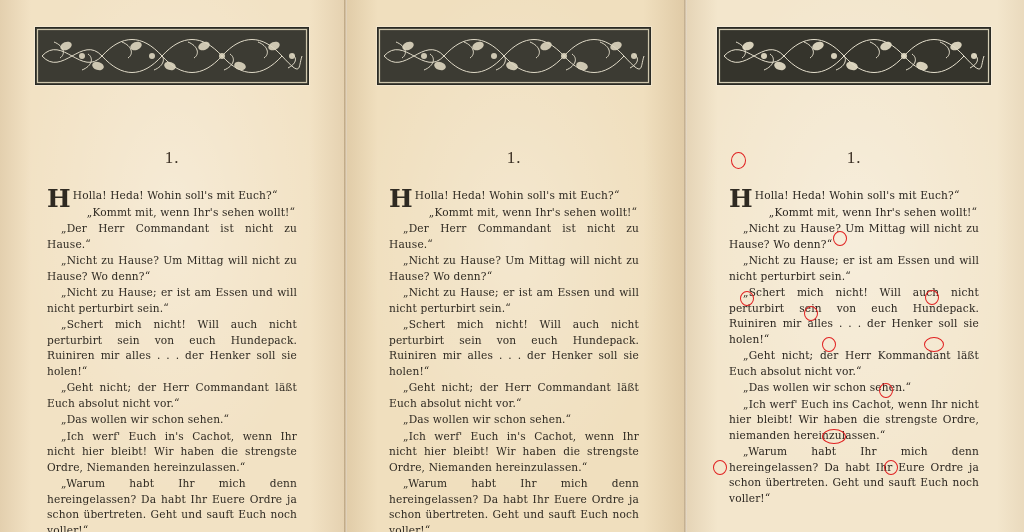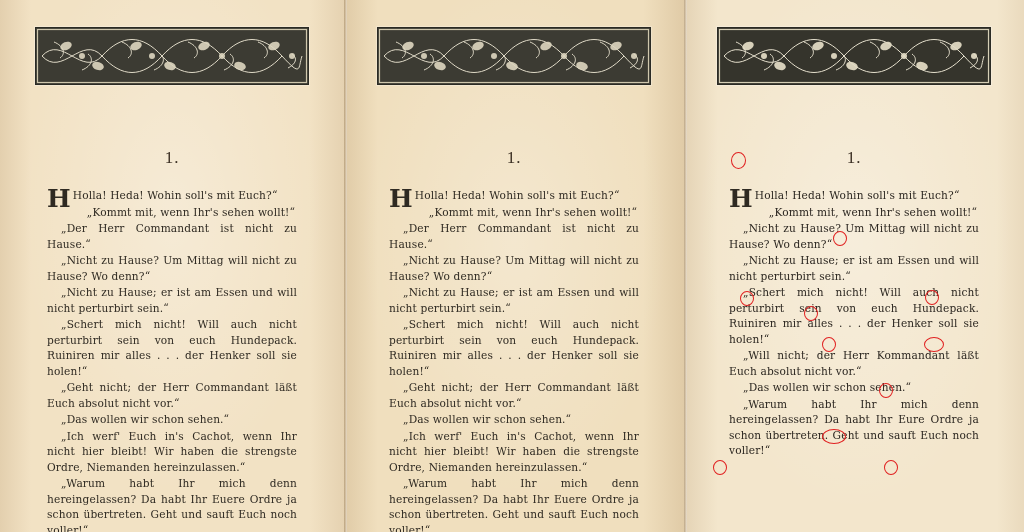--- a/index.html
+++ b/index.html
@@ -277,22 +277,23 @@
     </div>
 
     <div class="section-num">1.</div>
 
     <div class="textblock frak">
       <p class="first"><span class="dropcap">H</span><span>Holla!  Heda!  Wohin soll's mit Euch?“</span></p>
       <p class="ind">„Kommt mit, wenn Ihr's sehen wollt!“</p>
       <p class="ind">„Nicht zu Hause? Um Mittag will nicht zu Hause? Wo denn?“</p>
       <p class="ind">„Nicht zu Hause; er ist am Essen und will nicht perturbirt sein.“</p>
       <p class="ind">„Schert mich nicht!  Will auch nicht perturbirt sein von euch Hundepack.  Ruiniren mir alles . . . der Henker soll sie holen!“</p>
-      <p class="ind">„Will nicht; der Herr Kommandant läßt Euch absolut nicht vor.“</p>
+      <p class="ind">„Geht nicht; der Herr Kommandant läßt Euch absolut nicht vor.“</p>
       <p class="ind">„Das wollen wir schon sehen.“</p>
+      <p class="ind">„Ich werf' Euch ins Cachot, wenn Ihr nicht hier bleibt! Wir haben die strengste Ordre, niemanden hereinzulassen.“</p>
       <p class="ind">„Warum habt Ihr mich denn hereingelassen? Da habt Ihr Eure Ordre ja schon übertreten.  Geht und sauft Euch noch voller!“</p>
 
     </div>
 
     <div id="annotation-layer">
         <div class="anno" style="left: 47px; top: 152px; width: 15px; height: 17px; border-color: rgb(224, 32, 32);"></div>
         <div class="anno" style="left: 149px; top: 231px; width: 14px; height: 15px; border-color: rgb(224, 32, 32);"></div>
         <div class="anno" style="left: 56px; top: 291px; width: 14px; height: 15px; border-color: rgb(224, 32, 32);"></div>
         <div class="anno" style="left: 241px; top: 290px; width: 14px; height: 15px; border-color: rgb(224, 32, 32);"></div>
         <div class="anno" style="left: 120px; top: 306px; width: 14px; height: 15px; border-color: rgb(224, 32, 32);"></div>

